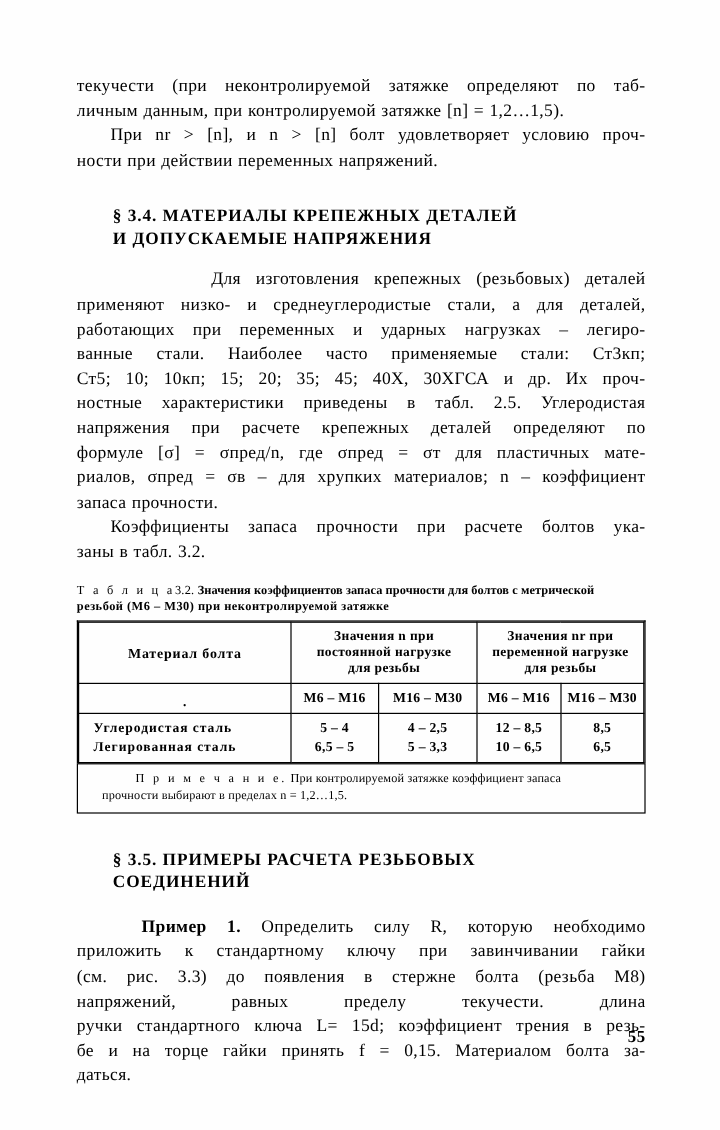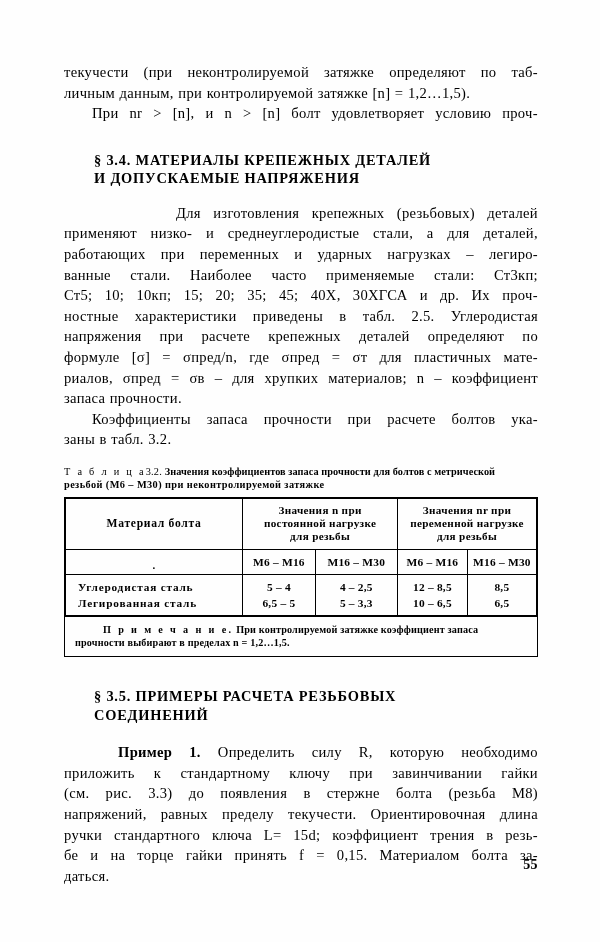--- a/index.html
+++ b/index.html
@@ -134,24 +134,24 @@
     letter-spacing: 0.02em;
     height: 16px;
     line-height: 16px;
   }
   table.data tr.r1 td { border-bottom: none; padding-top: 4px; }
   table.data tr.r2 td { border-top: none; padding-bottom: 4px; }
 
   .note-box {
     border: 1.6px solid #000;
     border-top: 1px solid #000;
-    padding: 6px 10px 7px 10px;
+    padding: 6px 10px 7px 20px;
     font-size: 10.2px;
     line-height: 13.2px;
-    font-weight: bold;
+    font-weight: normal;
     letter-spacing: 0.015em;
   }
   .note-box .note-label { letter-spacing: 0.23em; }
   .note-box .nl { display: block; }
   .note-box .nl.first { text-indent: 28px; }
 
   
   .sp-a { height: 27px; }
   .sp-b { height: 15px; }
   .sp-c { height: 15px; }
@@ -197,20 +197,23 @@
           <span>&gt;</span>
           <span>[n],</span>
           <span>и</span>
           <span>n</span>
           <span>&gt;</span>
           <span>[n]</span>
           <span>болт</span>
           <span>удовлетворяет</span>
           <span>условию</span>
           <span>проч-</span>
+        </span>
+      <span class="jl last">
+          <span>ности при действии переменных напряжений.</span>
         </span>
     </div>
 
     <div class="sp-a"></div>
 
     <div class="sec-head">
       <span class="hl">§ 3.4. МАТЕРИАЛЫ КРЕПЕЖНЫХ ДЕТАЛЕЙ</span>
       <span class="hl">И ДОПУСКАЕМЫЕ НАПРЯЖЕНИЯ</span>
     </div>
 
@@ -432,21 +435,20 @@
           <span>стержне</span>
           <span>болта</span>
           <span>(резьба</span>
           <span>М8)</span>
         </span>
       <span class="jl" style="padding-left: 0px;">
           <span>напряжений,</span>
           <span>равных</span>
           <span>пределу</span>
           <span>текучести.</span>
-          <span>Ориентировочная</span>
           <span>длина</span>
         </span>
       <span class="jl" style="padding-left: 0px;">
           <span>ручки</span>
           <span>стандартного</span>
           <span>ключа</span>
           <span>L=</span>
           <span>15d;</span>
           <span>коэффициент</span>
           <span>трения</span>

